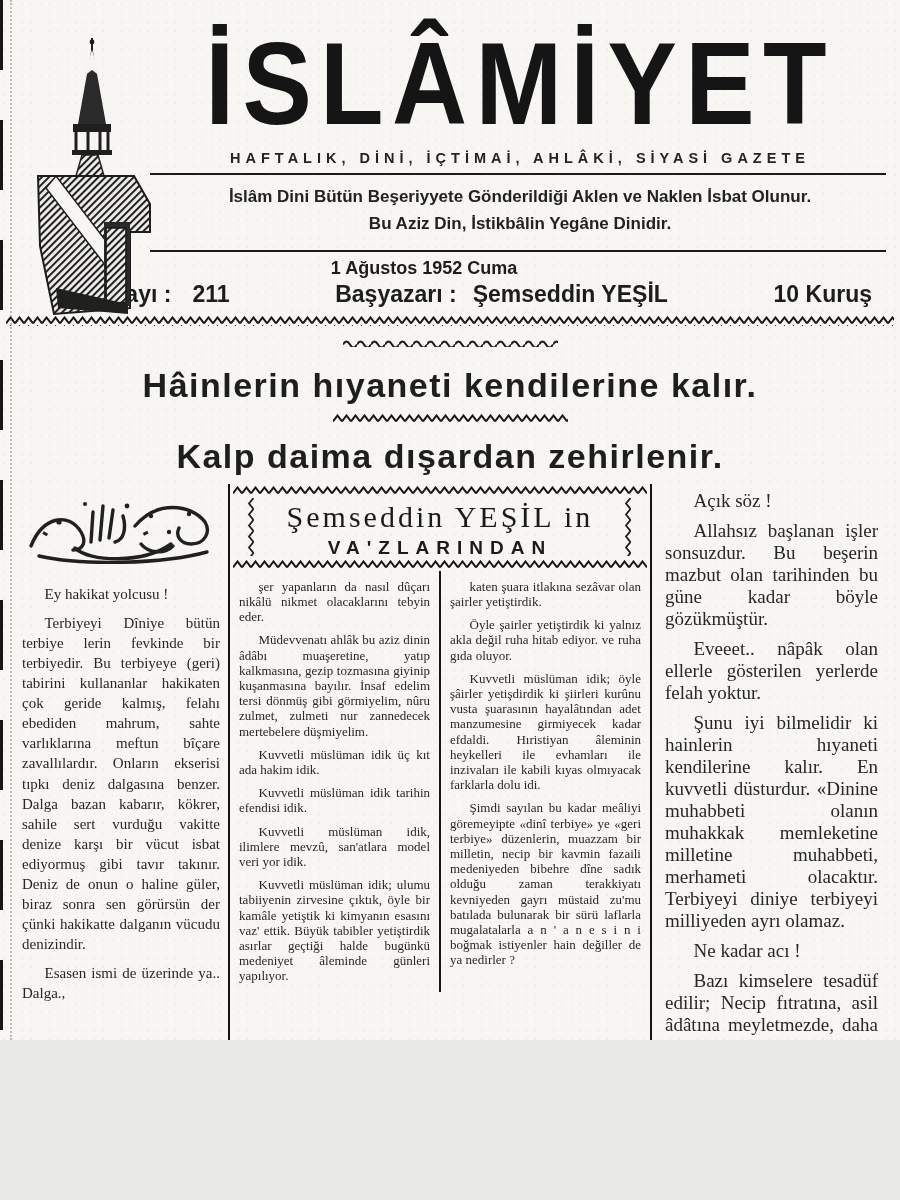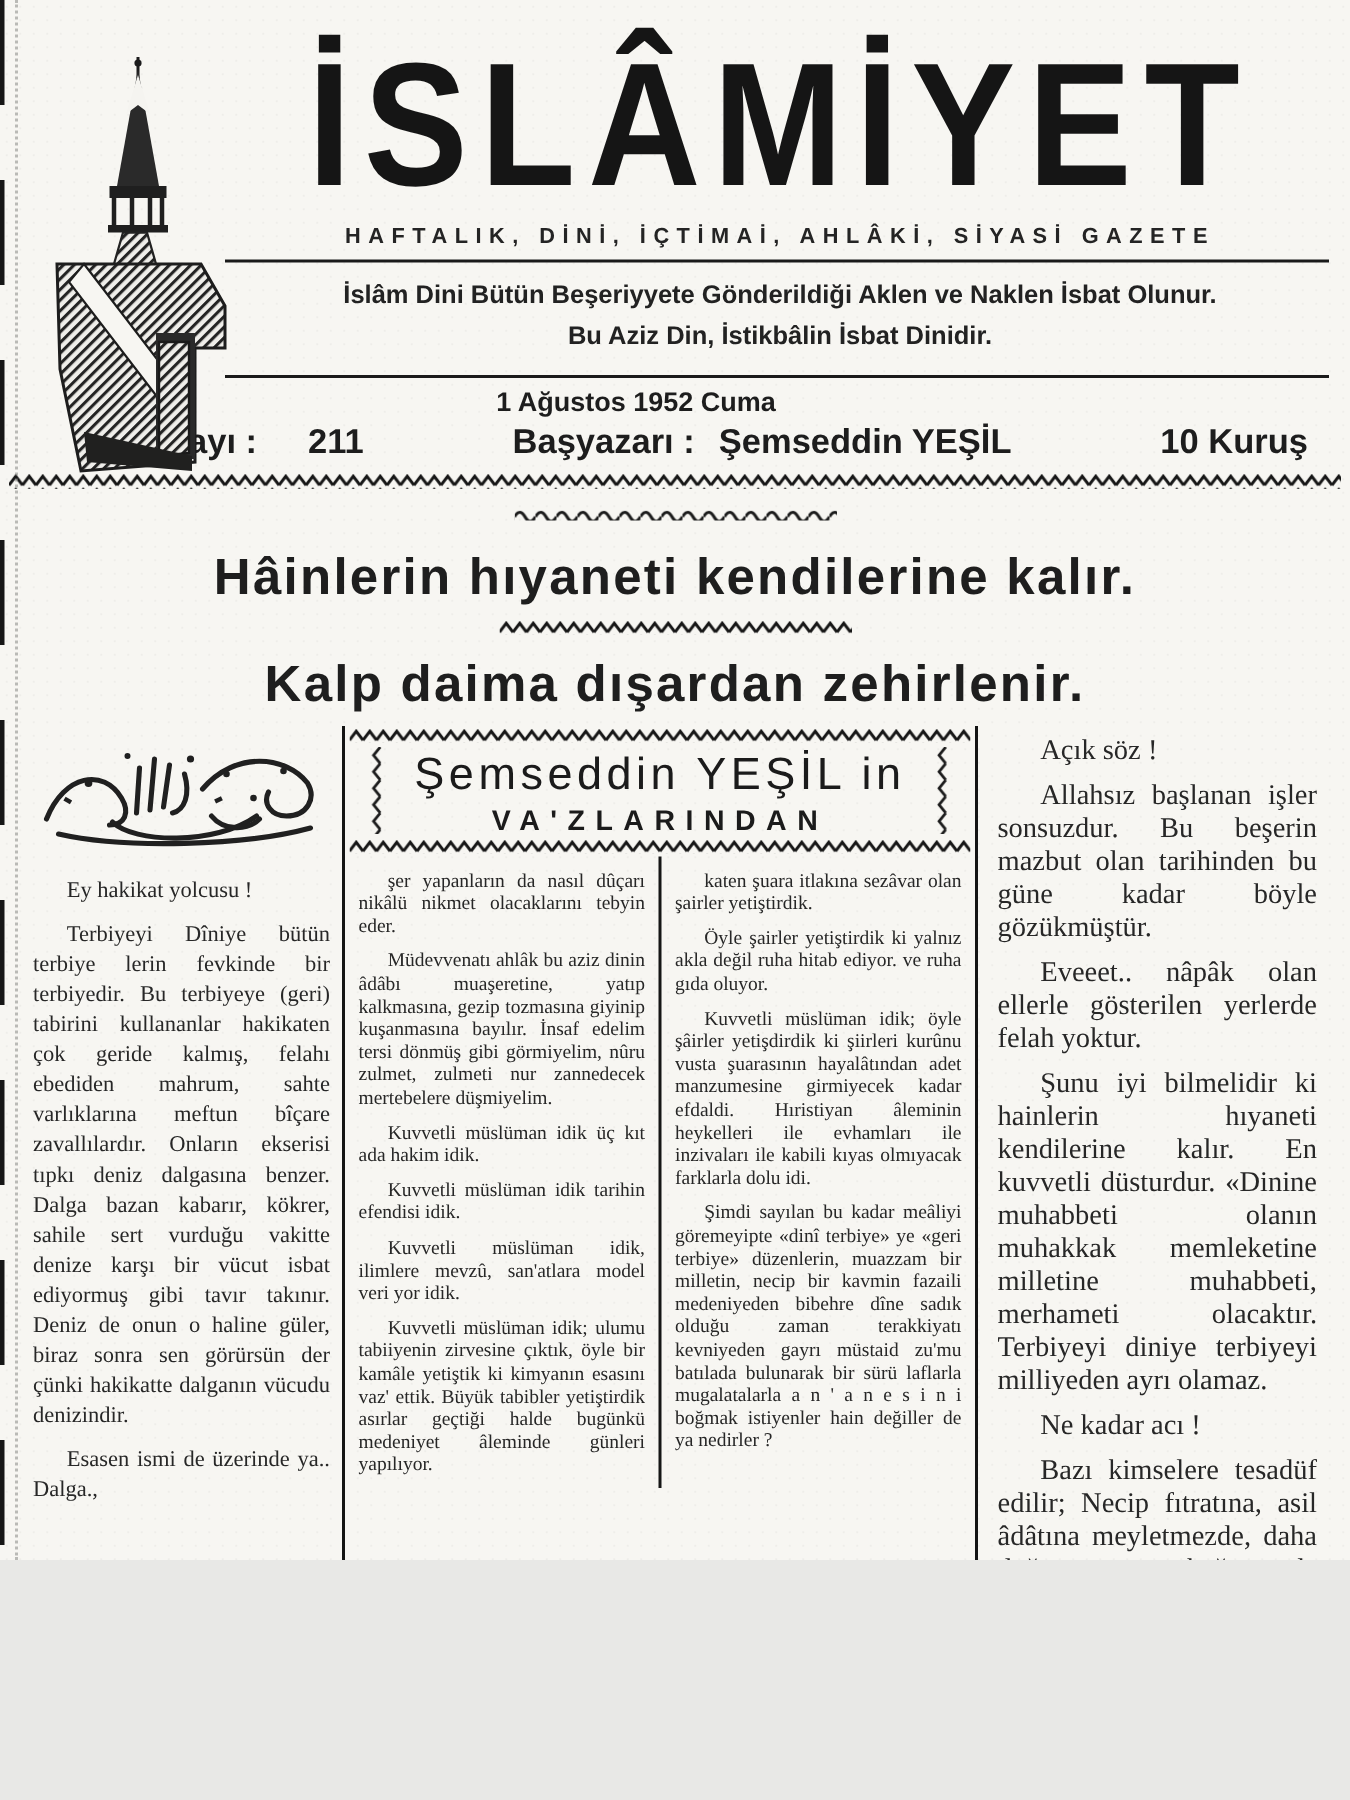--- a/index.html
+++ b/index.html
@@ -21,21 +21,21 @@
   .subtitle{font-family:"Liberation Sans", sans-serif;font-size:14.5px;font-weight:bold;
         letter-spacing:5px;margin-top:14px;color:#242424;white-space:nowrap;}
   .rule{height:2px;background:#1a1a1a;margin:7px 4px 0 0;}
   .slogan{font-family:"Liberation Sans", sans-serif;font-weight:bold;font-size:17px;
         line-height:1.55;margin-top:9px;color:#222;}
   .dateline{font-family:"Liberation Sans", sans-serif;font-weight:bold;font-size:18px;
         text-align:center;padding:6px 52px 0 0;}
   .info-row{display:flex;align-items:baseline;justify-content:space-between;
         font-family:"Liberation Sans", sans-serif;font-weight:bold;font-size:23px;
         margin:2px 28px 0 110px;}
-  .info-issue .num{margin-left:34px;}
+  .info-issue .num{margin-left:21px;}
   .info-editor .name{margin-left:16px;}
   .zz{display:block;}
   .zz-main{margin:8px 6px 0 6px;}
   
   .headline-block{text-align:center;}
   .h-main{font-family:"DejaVu Serif", serif;font-weight:bold;font-size:96px;line-height:1;
         letter-spacing:26px;margin-top:20px;padding-left:26px;color:#1b1b1b;}
   .h-sub1{font-family:"Liberation Sans", sans-serif;font-weight:bold;font-size:41px;
         line-height:1.28;margin-top:14px;color:#1e1e1e;}
   .wave-wrap{margin-top:12px;}
@@ -59,21 +59,21 @@
   .page p{margin:0 0 9px 0;text-indent:1.5em;text-align:justify;color:#272727;}
   .colB p,.colC p,.colD p{margin-bottom:8px;}
   .cont-note{text-align:center;text-indent:0 !important;padding-left:60px;margin-top:24px !important;}
   .calligraphy{display:block;margin:6px auto 12px auto;}
   
   .feature-box{position:relative;margin:2px 3px;padding:12px 30px 10px 30px;text-align:center;}
   .fb-top{position:absolute;left:0;top:0;width:100%;}
   .fb-bot{position:absolute;left:0;bottom:0;width:100%;}
   .fb-left{position:absolute;left:14px;top:12px;height:58px;}
   .fb-right{position:absolute;right:14px;top:12px;height:58px;}
-  .fb-line1{font-family:Liberation Sans, sans-serif;font-size:30px;letter-spacing:3px;
+  .fb-line1{font-family:Liberation Serif, serif;font-size:30px;letter-spacing:3px;
         margin-top:2px;color:#1b1b1b;white-space:nowrap;}
   .fb-line2{font-family:"Liberation Sans", sans-serif;font-weight:bold;font-size:19px;
         letter-spacing:7px;margin-top:3px;color:#1b1b1b;}
 </style>
 </head>
 <body>
 
 <svg width="0" height="0" style="position:absolute">
   <defs>
     <pattern id="zig" width="9" height="9" patternUnits="userSpaceOnUse">
@@ -113,21 +113,21 @@
     <rect x="78" y="186" width="26" height="84" fill="#2a2a2a"></rect>
     <path d="M80,192 L100,192 L100,266 L80,268 Z" fill="url(#hatch)" stroke="#1a1a1a" stroke-width="1.6"></path>
     <path d="M30,252 L102,268 L102,278 L32,272 Z" fill="#20201f"></path>
   </svg>
 
   <div class="mast">
     <div class="title">İSLÂMİYET</div>
     <div class="subtitle">HAFTALIK, DİNİ, İÇTİMAİ, AHLÂKİ, SİYASİ GAZETE</div>
     <div class="rule"></div>
     <div class="slogan">İslâm Dini Bütün Beşeriyyete Gönderildiği Aklen ve Naklen İsbat Olunur.</div>
-    <div class="slogan" style="margin-top:1px">Bu Aziz Din, İstikbâlin İsbat Dinidir.</div>
+    <div class="slogan" style="margin-top:1px">Bu Aziz Din, İstikbâlin Yegâne Dinidir.</div>
     <div class="rule" style="margin-top:12px"></div>
   </div>
 
   <div class="dateline">1 Ağustos 1952 Cuma</div>
 
   <div class="info-row">
     <span class="info-issue">
       <span>Sayı :</span><span class="num">211</span>
     </span>
     <span class="info-editor">

